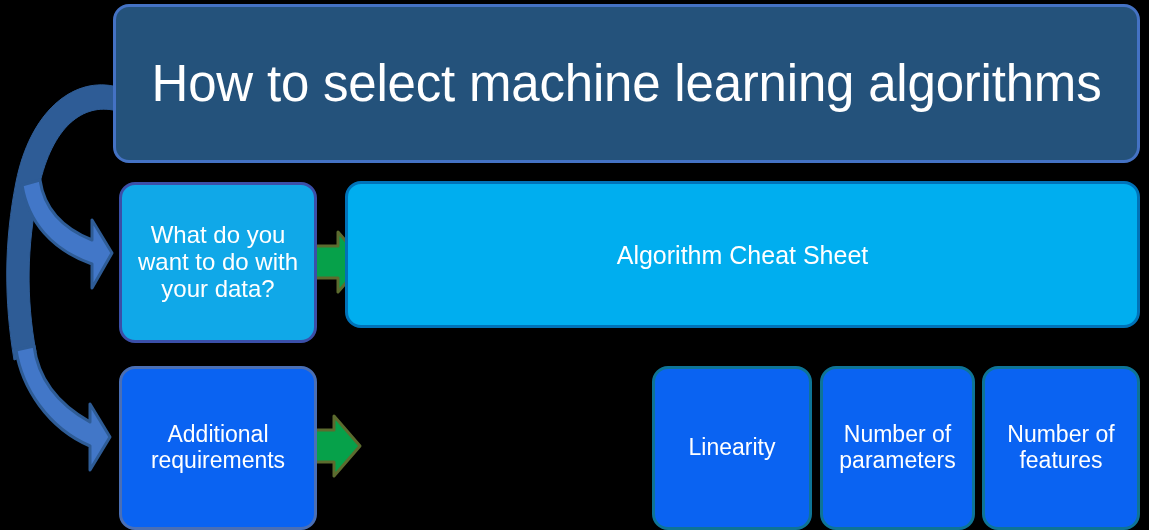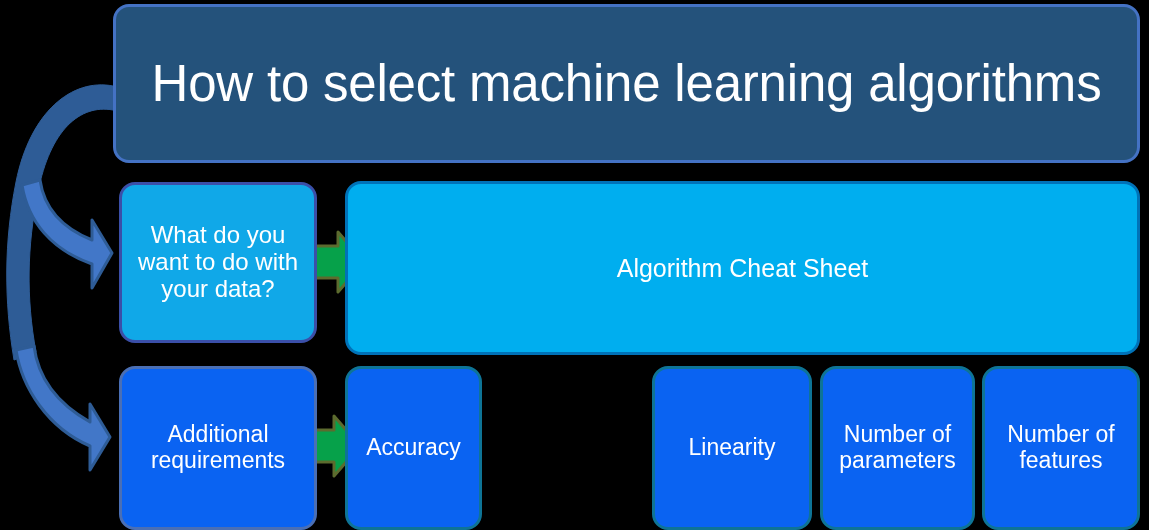--- a/index.html
+++ b/index.html
@@ -49,21 +49,21 @@
     background: #10A8E8;
     border: 3px solid #3B4FA8;
     border-radius: 16px;
     font-size: 24px;
     padding: 14px 10px;
   }
   #cheatsheet-box {
     left: 345px;
     top: 181px;
     width: 795px;
-    height: 174px;
+    height: 147px;
     background: #00AEEF;
     border: 3px solid #0072B8;
     border-radius: 16px;
     font-size: 25px;
   }
 
   
   .bottom-box {
     top: 366px;
     height: 164px;
@@ -146,21 +146,20 @@
   </svg>
 
   <div class="box" id="title-box">How to select machine learning algorithms</div>
 
   <div class="box" id="question-box">What do you want to do with your data?</div>
 
   <div class="box" id="cheatsheet-box">Algorithm Cheat Sheet</div>
 
   <div class="box bottom-box" id="additional-box">Additional requirements</div>
 
-  <div class="box bottom-box" id="accuracy-box">Accuracy</div>
 
 
   <div class="box bottom-box" id="linearity-box">Linearity</div>
 
   <div class="box bottom-box" id="parameters-box">Number of parameters</div>
 
   <div class="box bottom-box" id="features-box">Number of features</div>
 
 </div>
 

